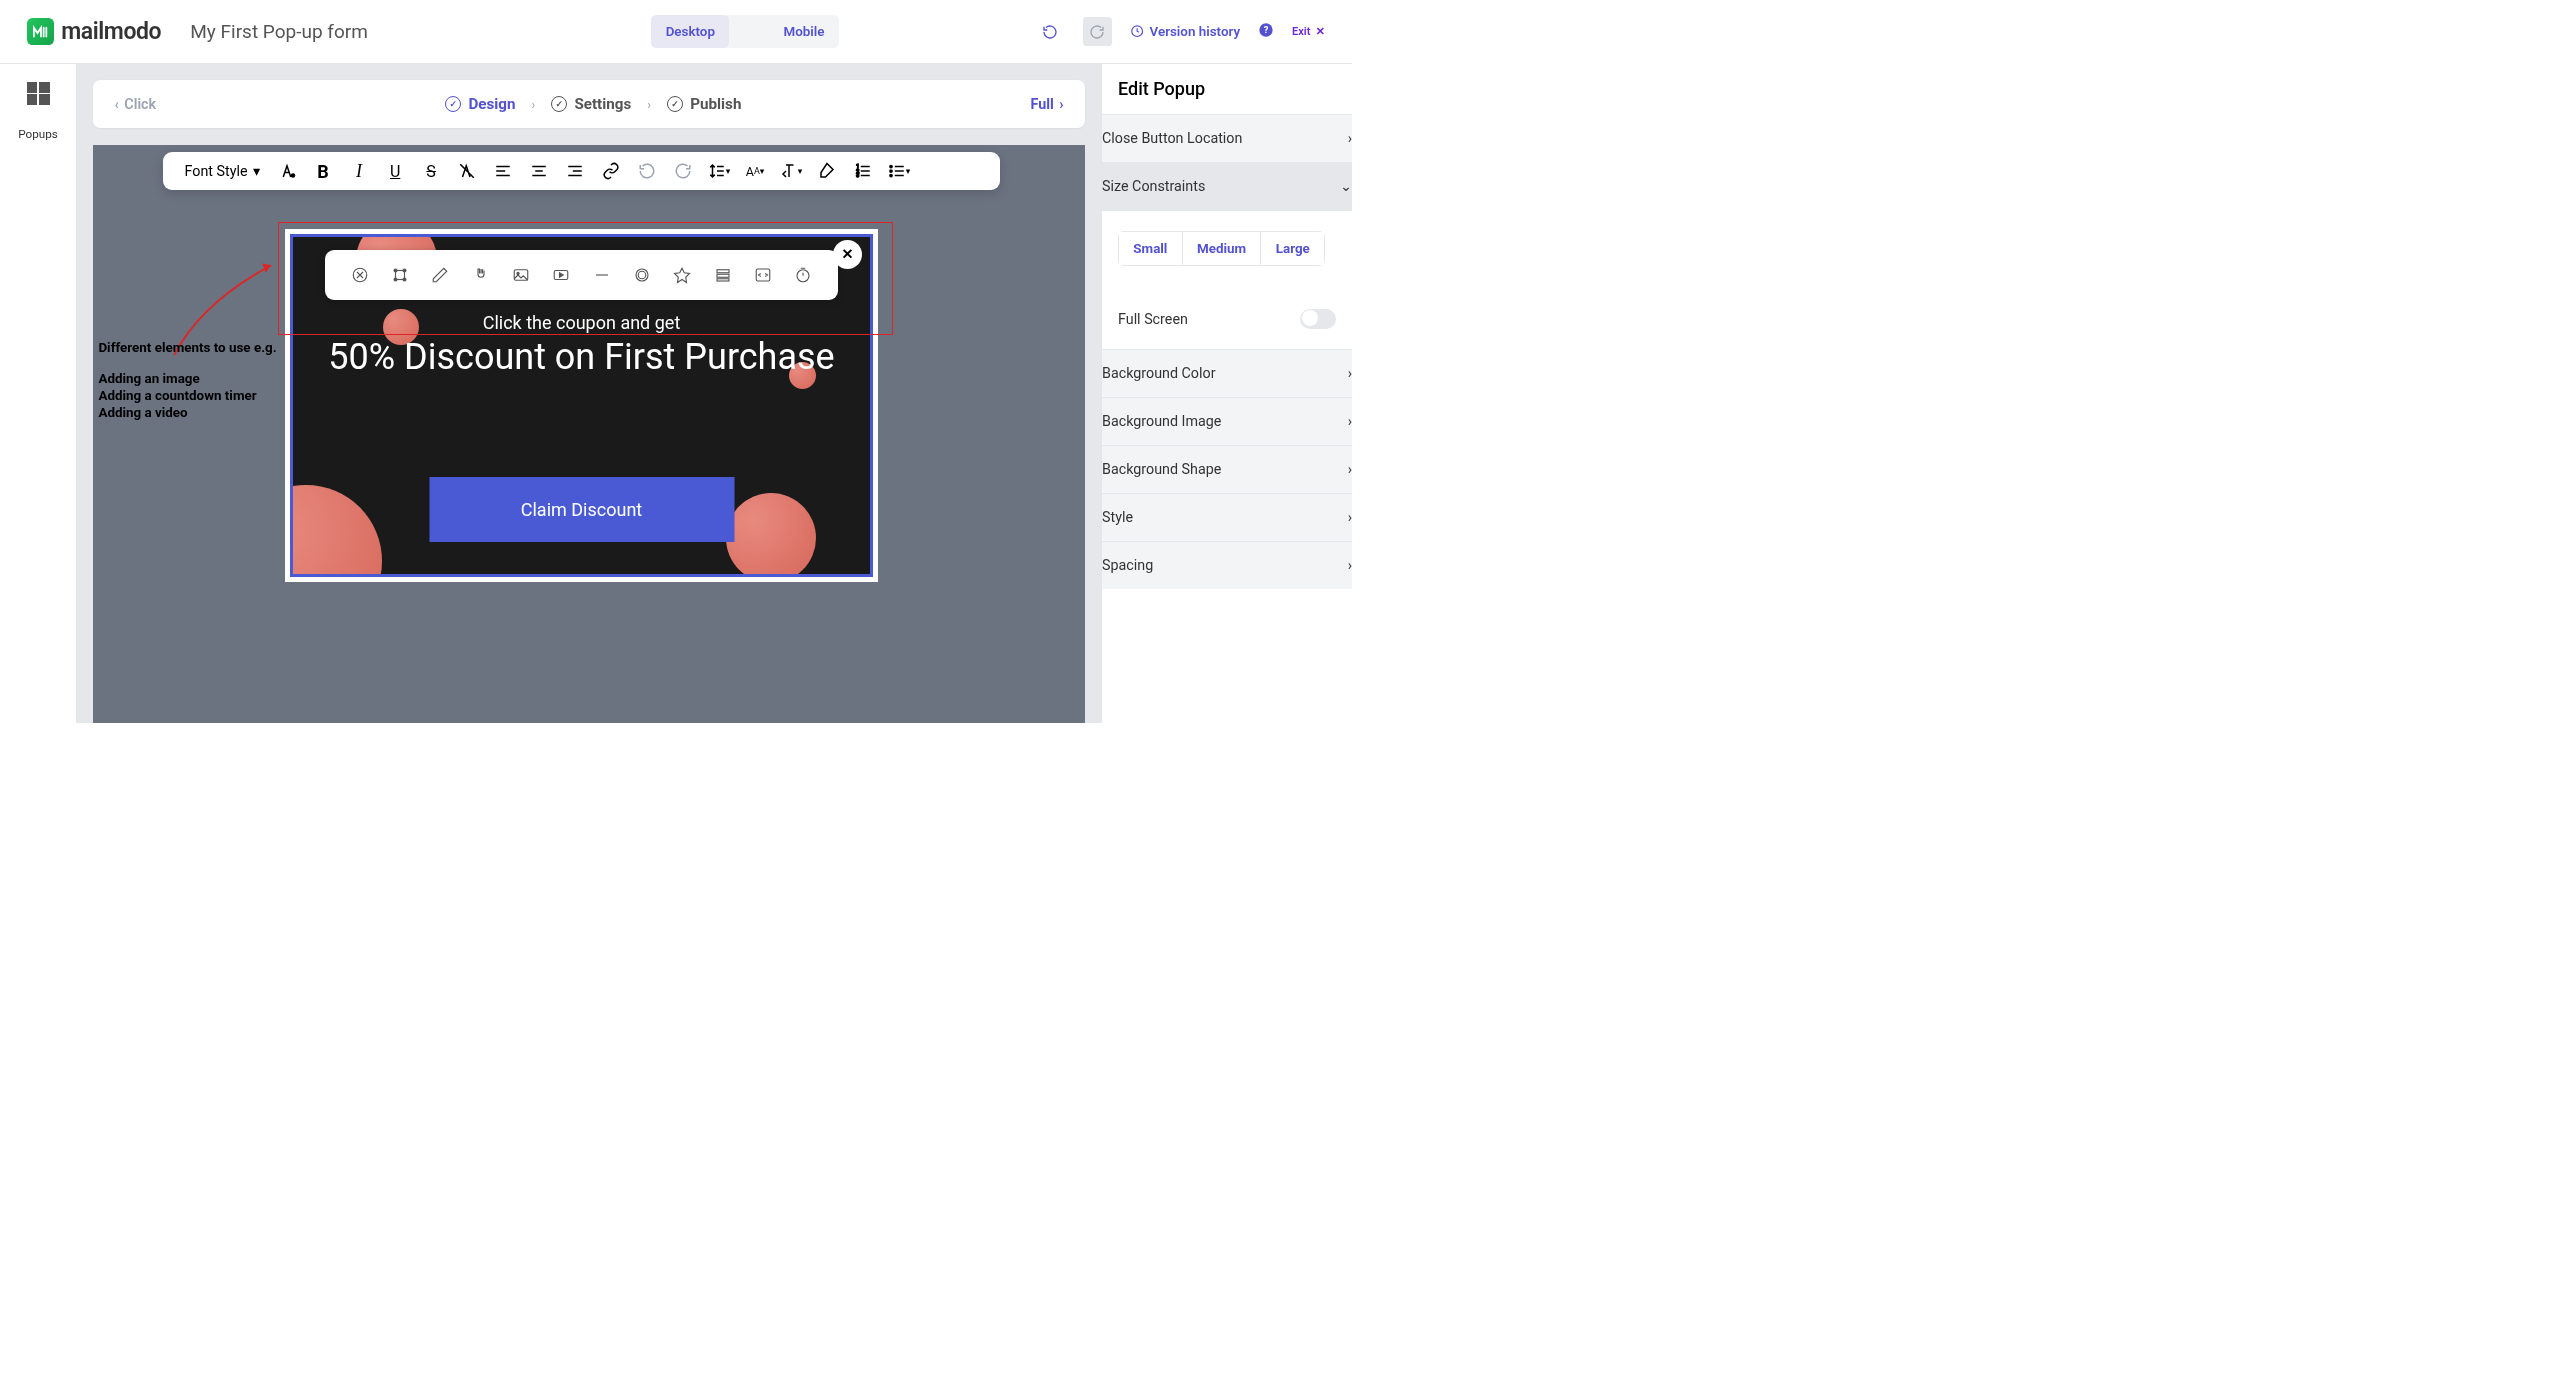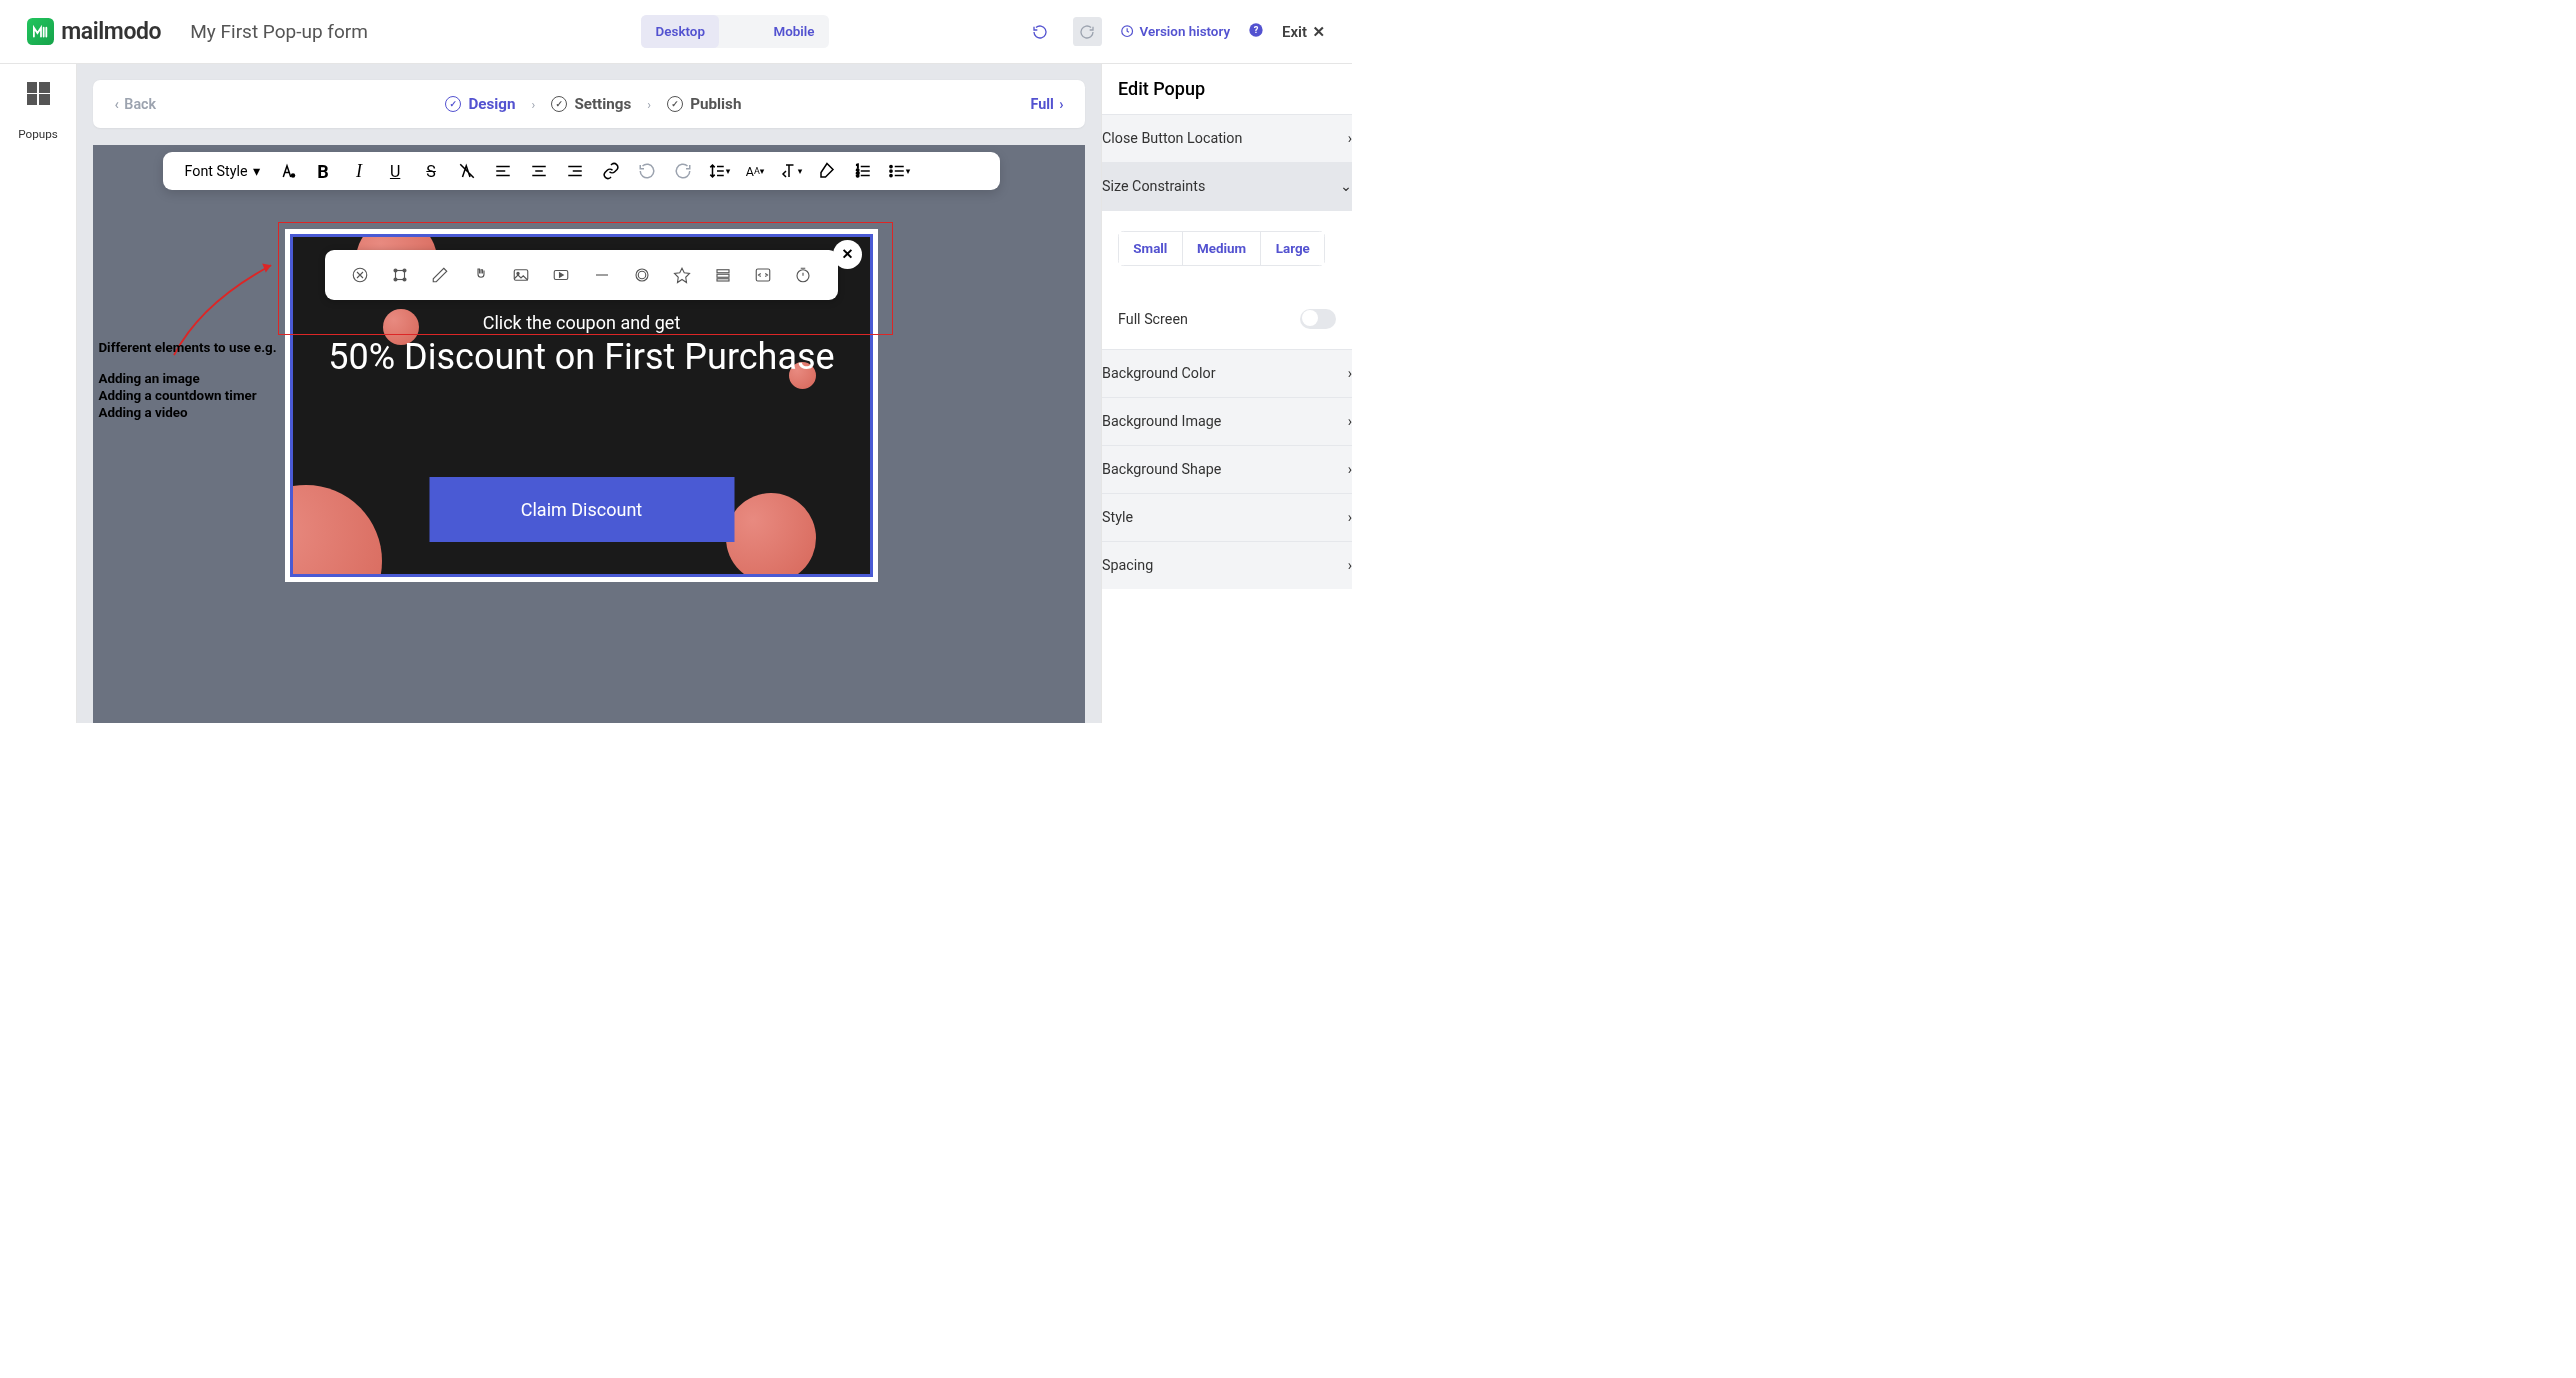--- a/index.html
+++ b/index.html
@@ -12,21 +12,21 @@
 .logo-text { font-size: 23px; font-weight: 600; color: #333; letter-spacing: -0.4px; }
 .doc-title { margin-left: 29px; font-size: 19px; color: #555; }
 .device-toggle { margin-left: auto; margin-right: 197px; display: flex; background: #f3f4f6; border-radius: 5.4px; padding: 0; gap: 40px; }
 .device-btn { padding: 9px 14.3px; font-size: 13.4px; font-weight: 600; color: #5352d0; background: transparent; border: none; cursor: pointer; border-radius: 5.4px; }
 .device-btn.active { background: #e8e8f5; }
 .header-right { display: flex; align-items: center; gap: 18px; }
 .icon-btn { width: 29px; height: 29px; display: flex; align-items: center; justify-content: center; cursor: pointer; border-radius: 3.6px; color: #5352d0; font-size: 16px; }
 .icon-btn.disabled { background: #e5e7eb; color: #9ca3af; }
 .version-history { display: flex; align-items: center; gap: 5.4px; color: #5352d0; font-weight: 600; font-size: 13.4px; cursor: pointer; }
 .help-icon { color: #5352d0; font-size: 16px; cursor: pointer; }
-.exit-btn { display: flex; align-items: center; gap: 5.4px; color: #404040; font-weight: 600; font-size: 15px; cursor: pointer; }
+.exit-btn { display: flex; align-items: center; gap: 5.4px; color: #6d28d9; font-weight: 600; font-size: 11px; cursor: pointer; }
 
 
 .main { display: flex; height: calc(100% - 64px); }
 .left-rail { width: 77px; background: #fff; border-right: 0.9px solid #e5e5e5; padding-top: 18px; }
 .rail-item { display: flex; flex-direction: column; align-items: center; gap: 22px; cursor: pointer; }
 .rail-icon { width: 23px; height: 23px; display: grid; grid-template-columns: 1fr 1fr; grid-template-rows: 1fr 1fr; gap: 1.8px; }
 .rail-icon-sq { background: #555; }
 .rail-label { font-size: 11.7px; color: #333; }
 
 .canvas-area { flex: 1; background: #e5e7eb; position: relative; overflow: hidden; }
@@ -145,21 +145,21 @@
           <div class="rail-icon-sq"></div>
       </div>
       <span class="rail-label">Popups</span>
     </div>
   </div>
 
   <div class="canvas-area">
     <div class="progress-bar">
       <div class="back-link">
         <span>‹</span>
-        <span>Back</span>
+        <span>Click</span>
       </div>
       <div class="steps">
         <div class="step active">
           <span class="step-check">✓</span>
           <span>Design</span>
         </div>
         <span class="step-chevron">›</span>
         <div class="step inactive">
           <span class="step-check">✓</span>
           <span>Settings</span>

